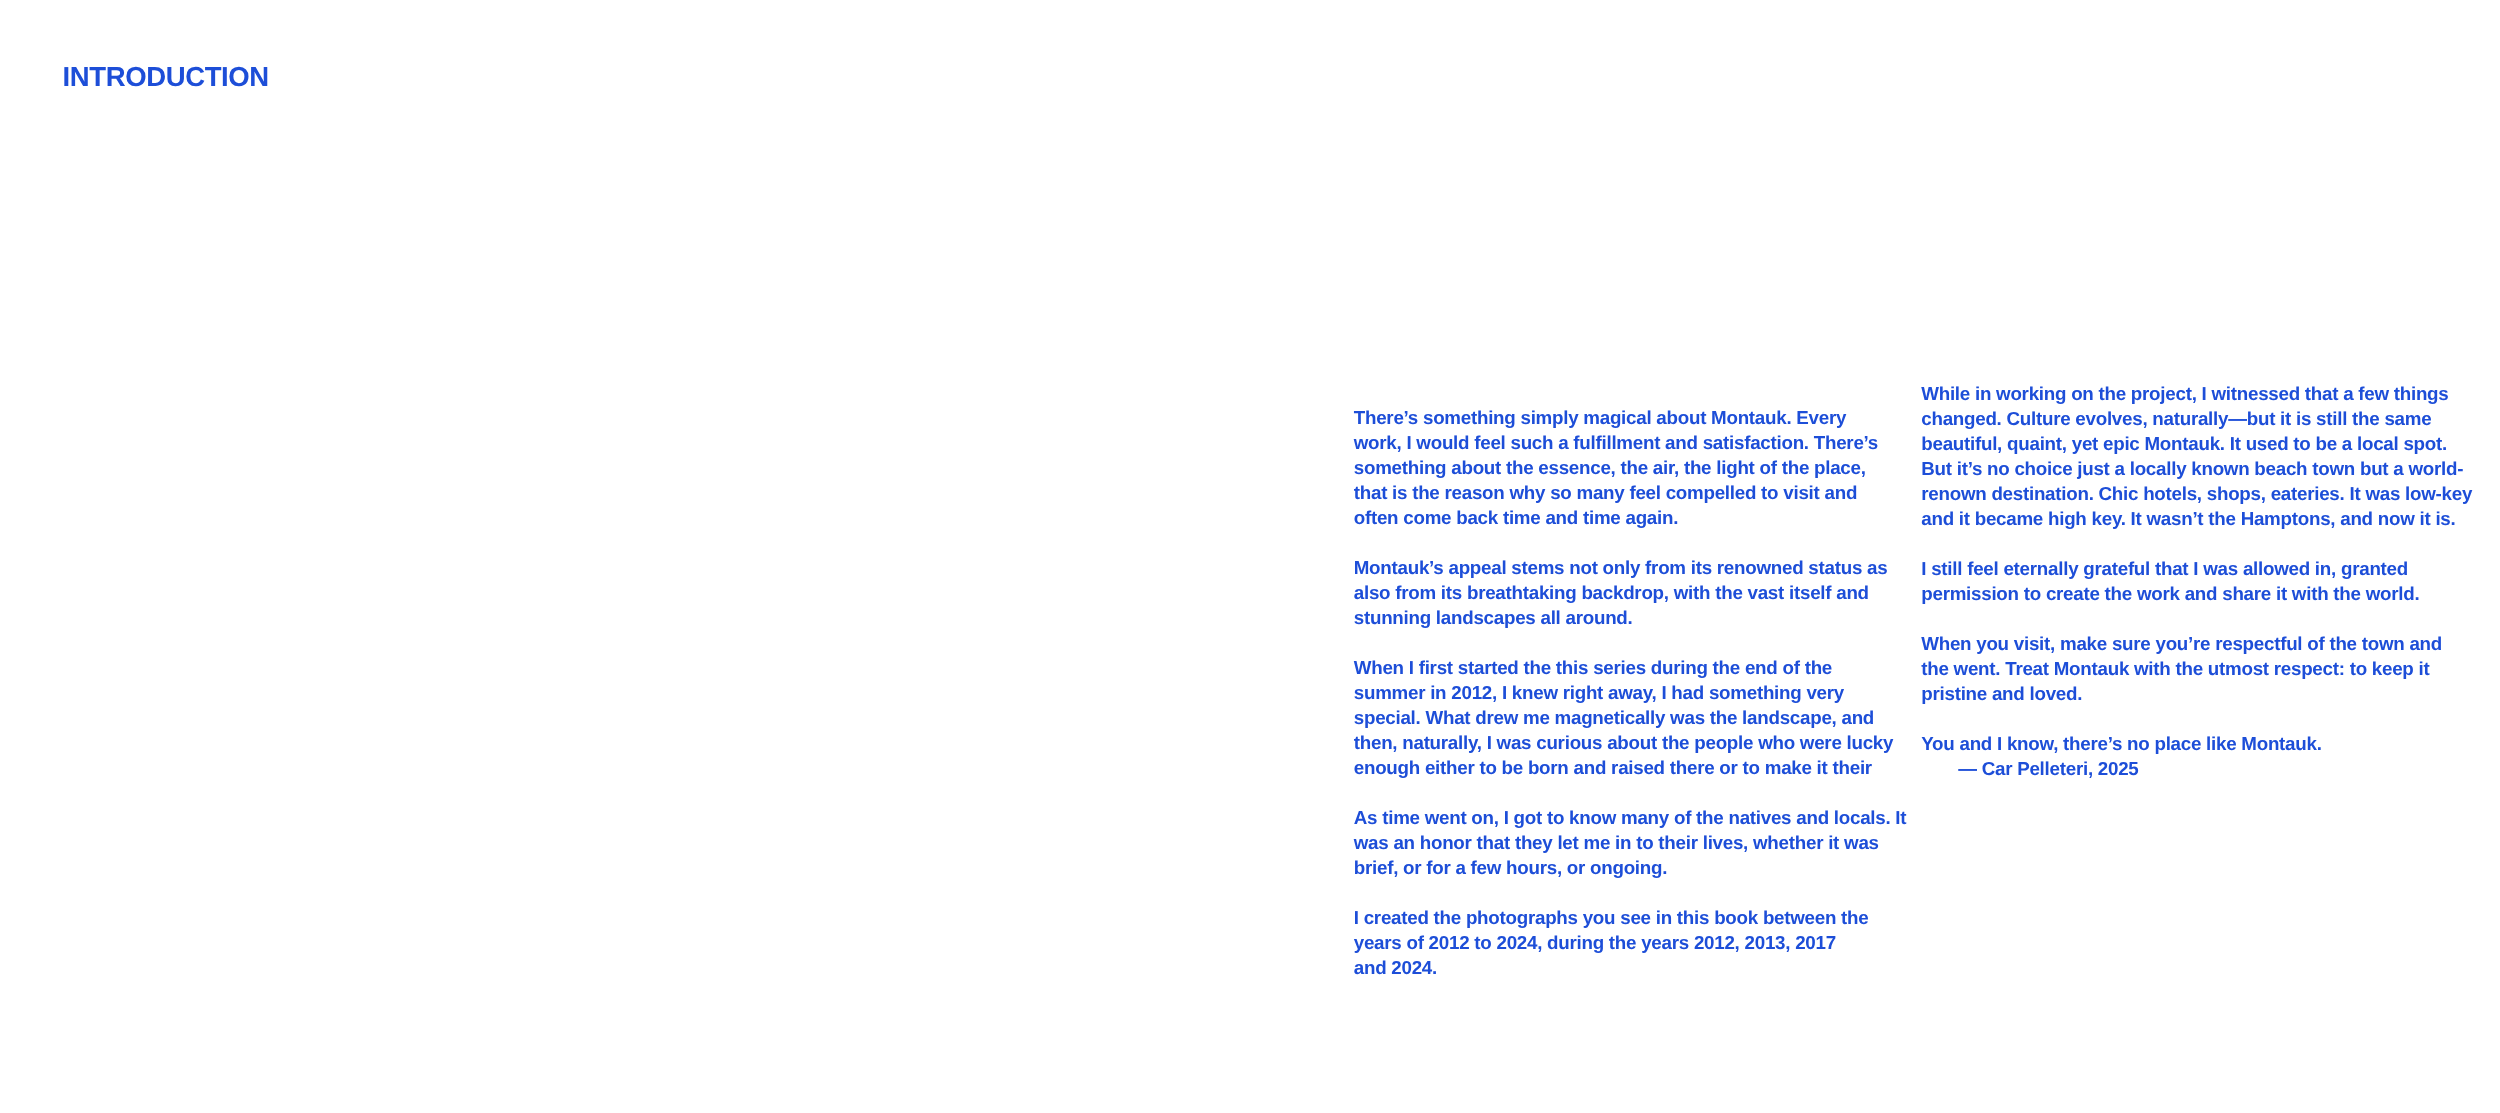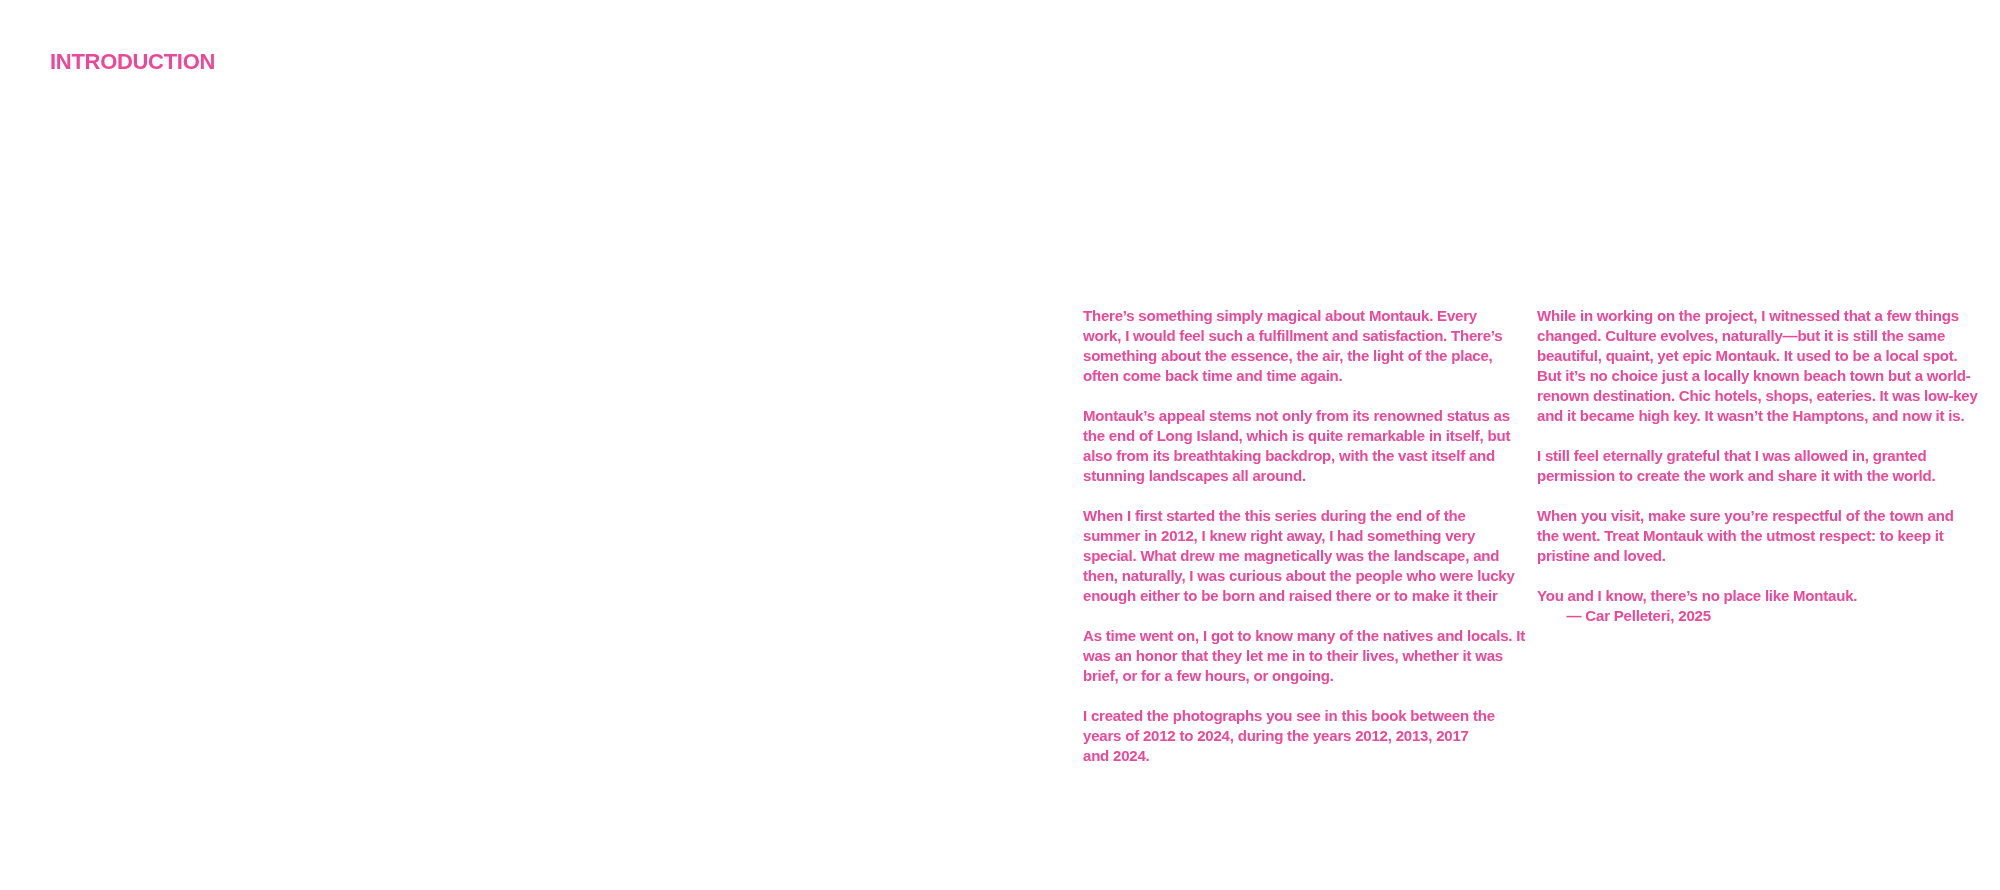--- a/index.html
+++ b/index.html
@@ -7,21 +7,21 @@
     padding: 0;
     background: #ffffff;
   }
   .spread {
     position: relative;
     width: 2000px;
     height: 890px;
     background: #ffffff;
     overflow: hidden;
     font-family: "Liberation Sans", sans-serif;
-    color: #ec4899;
+    color: #1d4ed8;
   }
   .page-title {
     position: absolute;
     left: 50px;
     top: 49px;
     margin: 0;
     font-size: 22px;
     font-weight: 700;
     letter-spacing: -0.3px;
     line-height: 26px;
@@ -29,46 +29,46 @@
   }
   .text-column {
     position: absolute;
     top: 306px;
     width: 462px;
     font-size: 15px;
     font-weight: 700;
     line-height: 20px;
     letter-spacing: -0.2px;
   }
-  .col-1 { left: 1083px; }
+  .col-1 { left: 1083px; margin-top: 19px; }
   .col-2 { left: 1537px; }
   .paragraph {
     margin: 0 0 20px 0;
   }
   .line {
     white-space: pre;
     height: 20px;
   }
 </style>
 </head>
 <body>
 
 <div class="spread">
   <h1 class="page-title">INTRODUCTION</h1>
 
   <div class="text-column col-1">
       <div class="paragraph">
         <div class="line">There’s something simply magical about Montauk. Every</div>
         <div class="line">work, I would feel such a fulfillment and satisfaction. There’s</div>
         <div class="line">something about the essence, the air, the light of the place,</div>
+        <div class="line">that is the reason why so many feel compelled to visit and</div>
         <div class="line">often come back time and time again.</div>
       </div>
       <div class="paragraph">
         <div class="line">Montauk’s appeal stems not only from its renowned status as</div>
-        <div class="line">the end of Long Island, which is quite remarkable in itself, but</div>
         <div class="line">also from its breathtaking backdrop, with the vast itself and</div>
         <div class="line">stunning landscapes all around.</div>
       </div>
       <div class="paragraph">
         <div class="line">When I first started the this series during the end of the</div>
         <div class="line">summer in 2012, I knew right away, I had something very</div>
         <div class="line">special. What drew me magnetically was the landscape, and</div>
         <div class="line">then, naturally, I was curious about the people who were lucky</div>
         <div class="line">enough either to be born and raised there or to make it their</div>
       </div>

